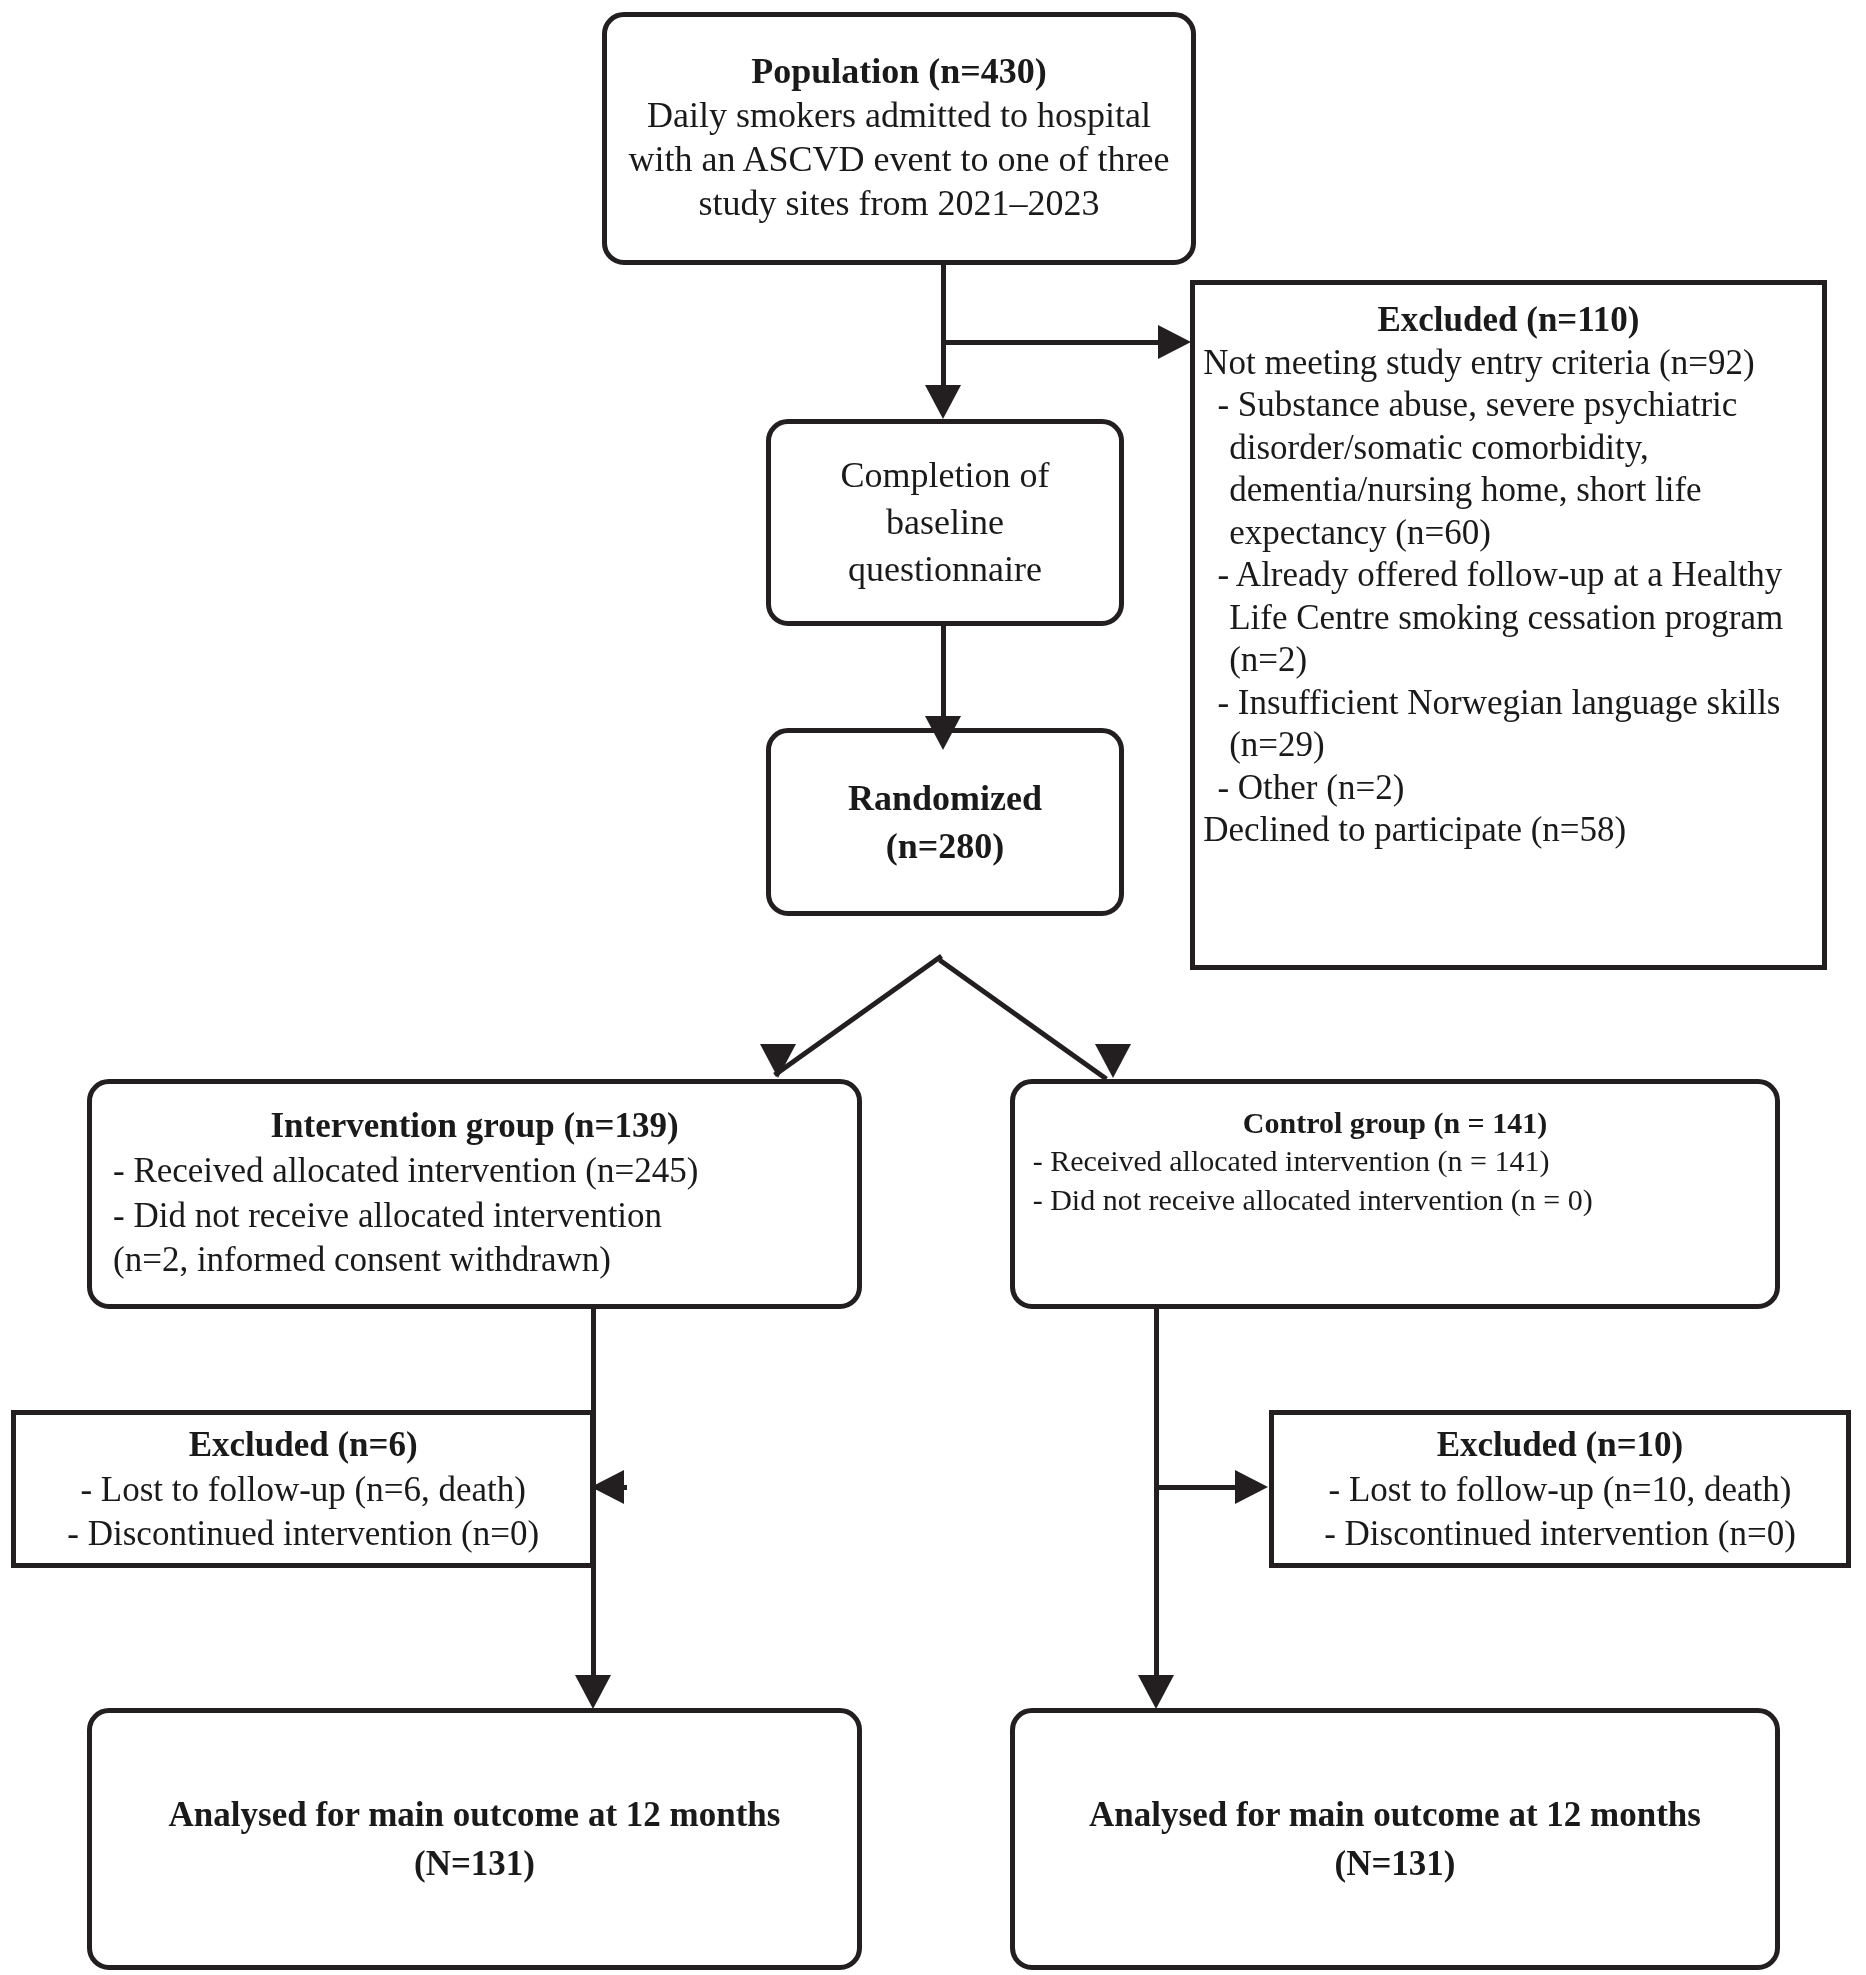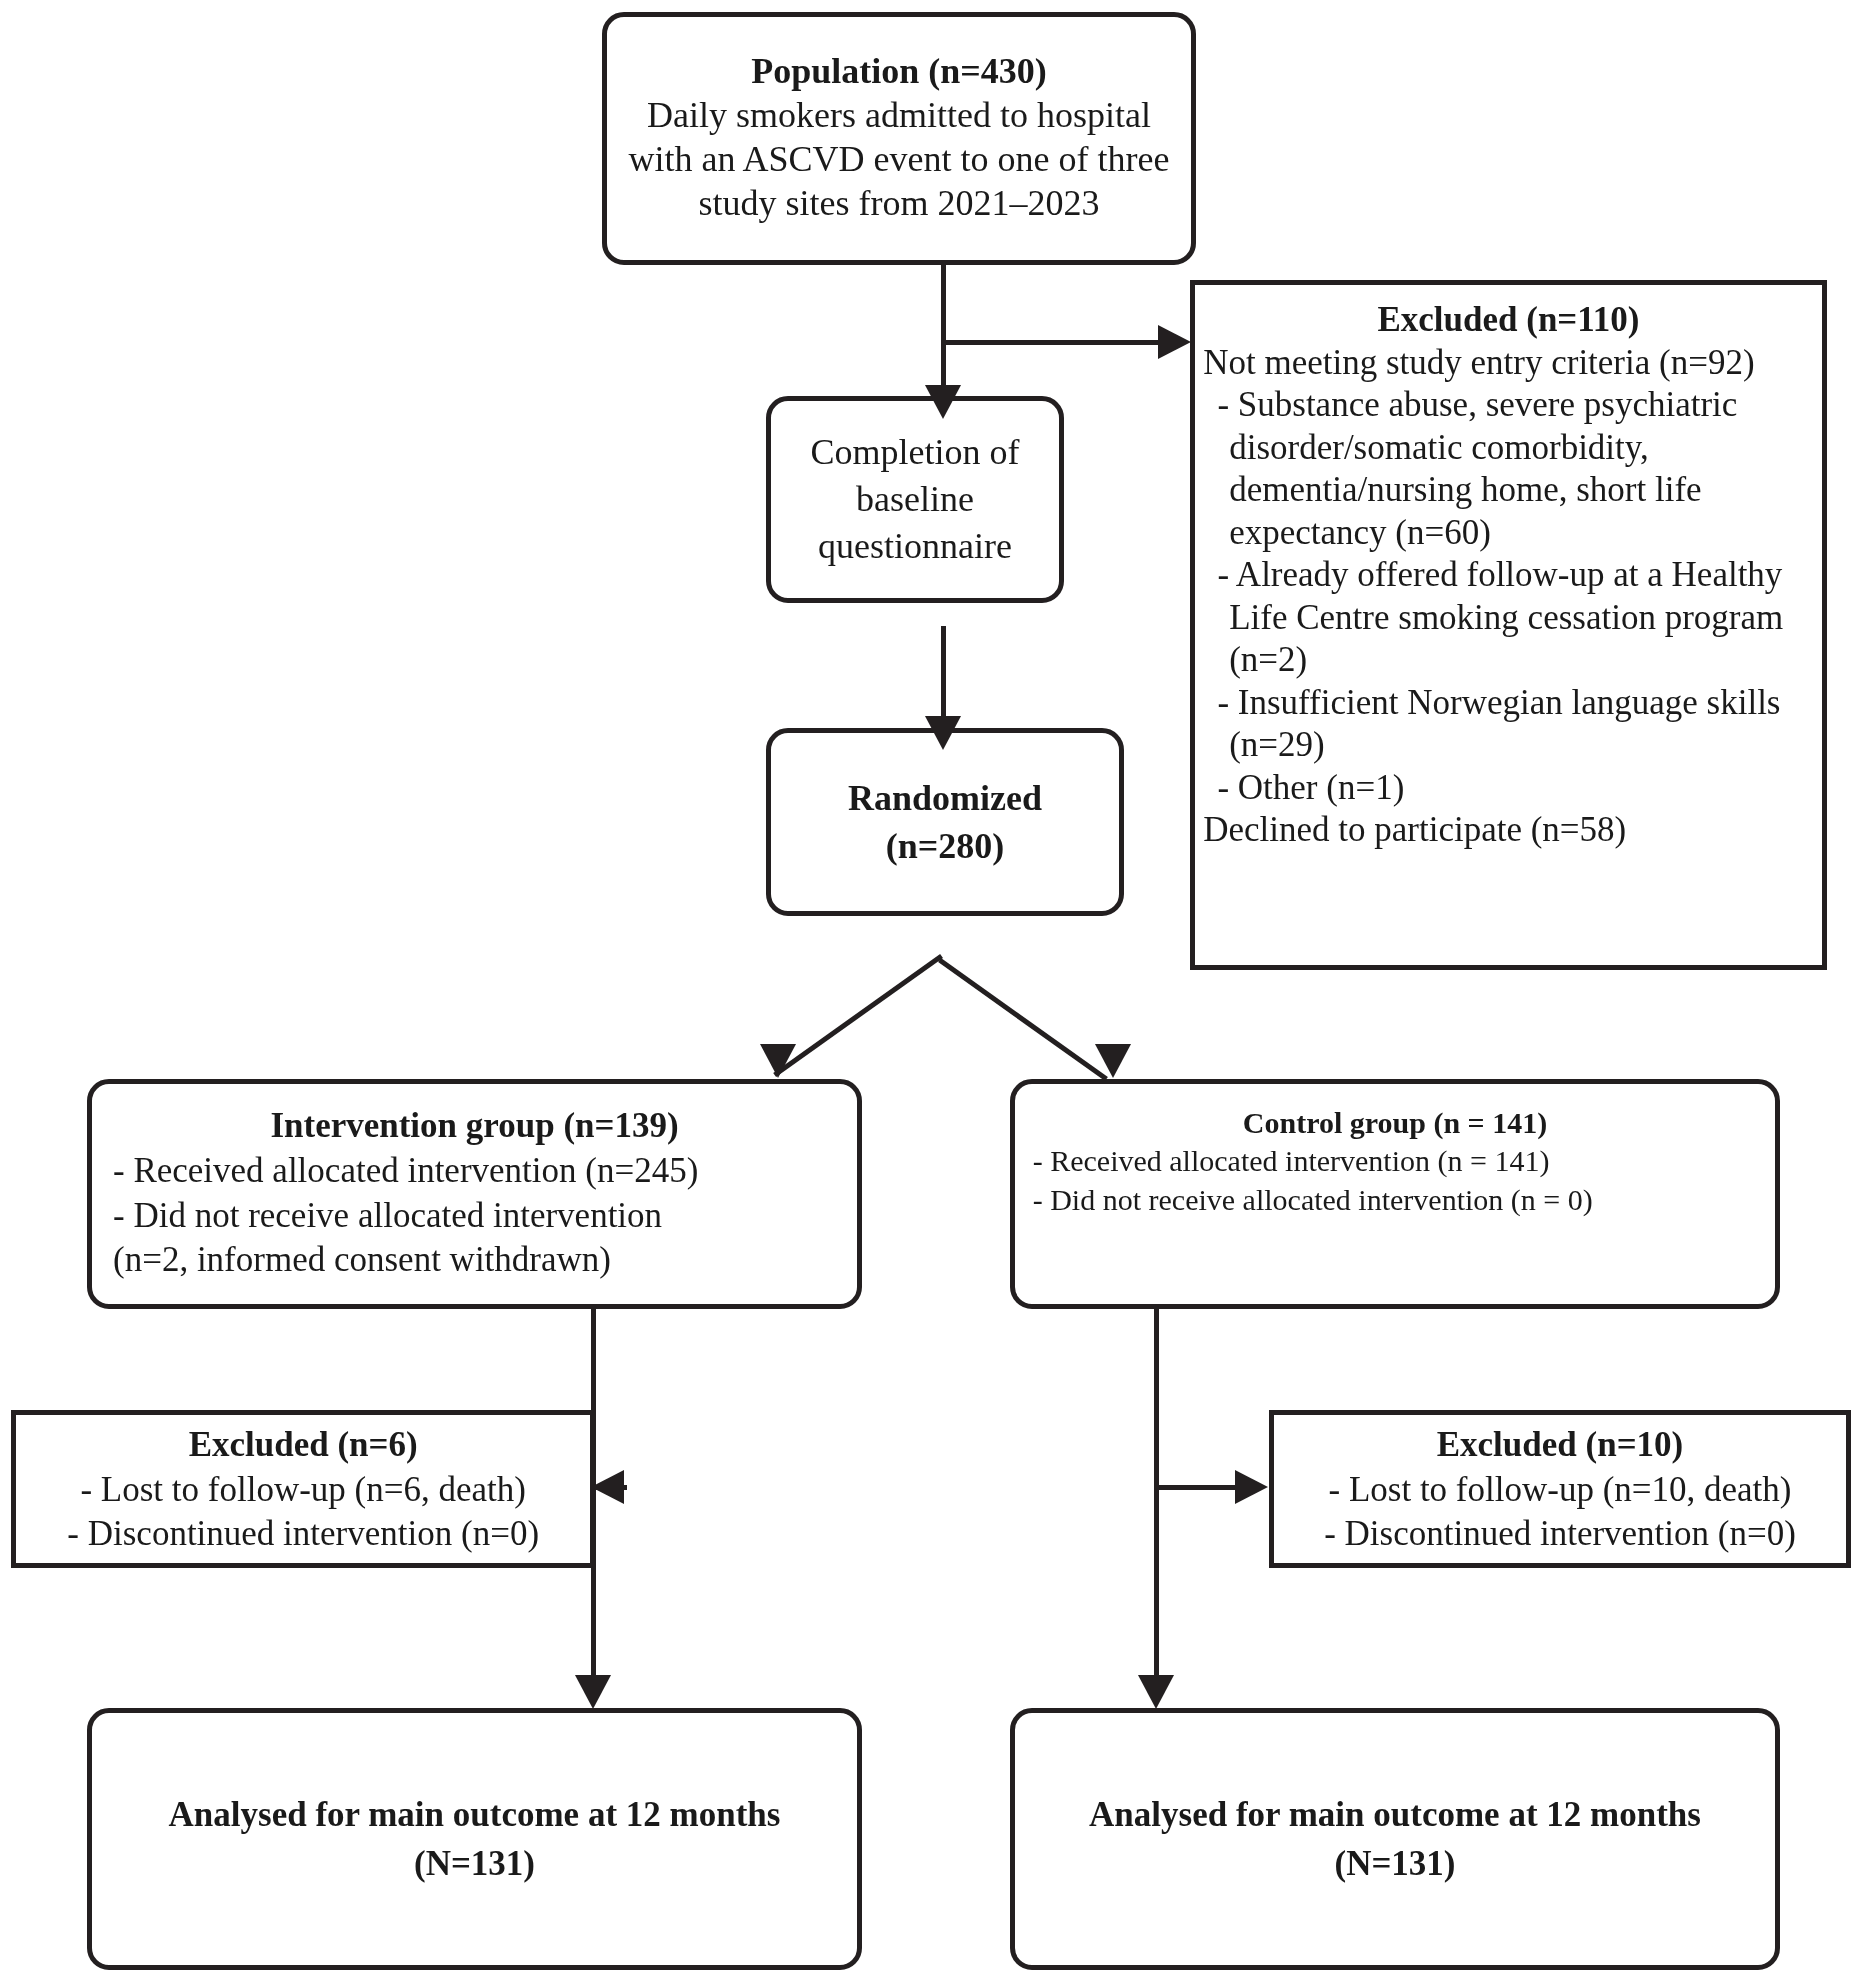--- a/index.html
+++ b/index.html
@@ -41,21 +41,21 @@
   #population{left:602px;top:11.8px;width:594px;height:253px;}
   #population .line{font-size:36px;line-height:1.22;}
 
   #excluded-main{left:1190px;top:280px;width:637px;height:690px;
       justify-content:flex-start;padding-top:14px;}
   #excluded-main .line{font-size:35px;line-height:1.215;white-space:normal;}
   #excluded-main .body{width:100%;padding-left:8.2px;padding-right:8.2px;box-sizing:border-box;}
   #excluded-main .hang{display:block;text-align:left;padding-left:26px;text-indent:-11.8px;}
   #excluded-main .flush{display:block;text-align:left;}
 
-  #baseline{left:766px;top:396px;width:298px;height:207px;}
+  #baseline{left:766px;top:419px;width:358px;height:207px;}
   #baseline .line{font-size:36px;line-height:1.30;}
 
   #randomized{left:766px;top:728px;width:358px;height:188px;}
   #randomized .line{font-size:36px;line-height:1.34;}
 
   #intervention{left:87px;top:1079px;width:775px;height:230px;
       justify-content:flex-start;padding-top:20px;}
   #intervention .line{font-size:35px;line-height:1.28;}
   #intervention .body{width:100%;padding-left:21px;box-sizing:border-box;}
 
@@ -116,21 +116,21 @@
     <div class="line">study sites from 2021–2023</div>
   </div>
 
   <div class="box sharp" id="excluded-main">
     <div class="line bold">Excluded (n=110)</div>
     <div class="body">
       <span class="line flush">Not meeting study entry criteria (n=92)</span>
       <span class="line hang">- Substance abuse, severe psychiatric disorder/somatic comorbidity, dementia/nursing home, short life expectancy (n=60)</span>
       <span class="line hang">- Already offered follow-up at a Healthy Life Centre smoking cessation program (n=2)</span>
       <span class="line hang">- Insufficient Norwegian language skills (n=29)</span>
-      <span class="line hang">- Other (n=1)</span>
+      <span class="line hang">- Other (n=2)</span>
       <span class="line flush">Declined to participate (n=58)</span>
     </div>
   </div>
 
   <div class="box rounded" id="baseline">
     <div class="line">Completion of</div>
     <div class="line">baseline</div>
     <div class="line">questionnaire</div>
   </div>
 

